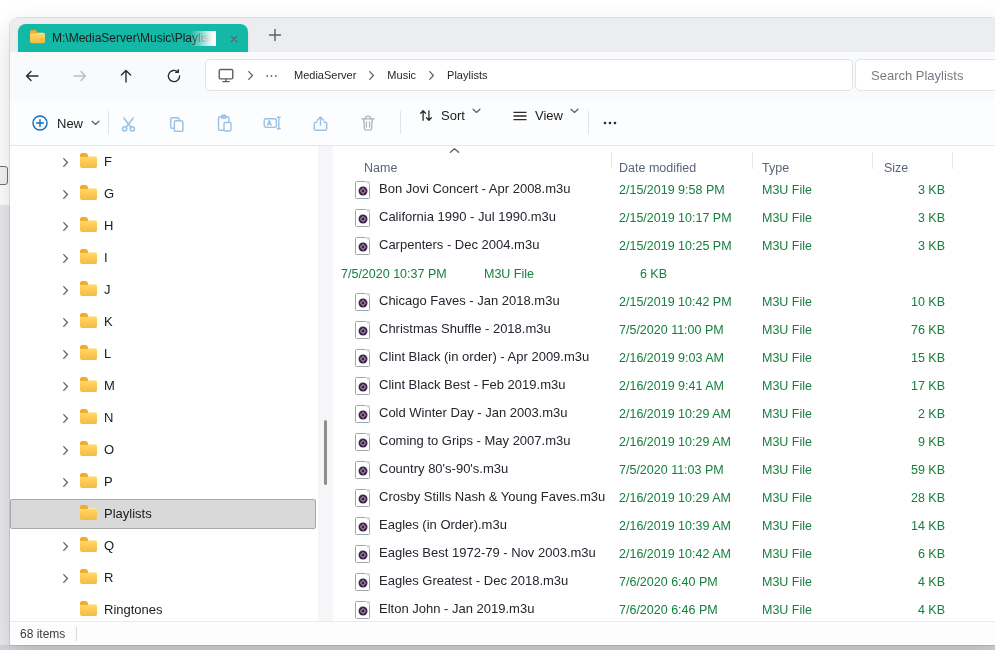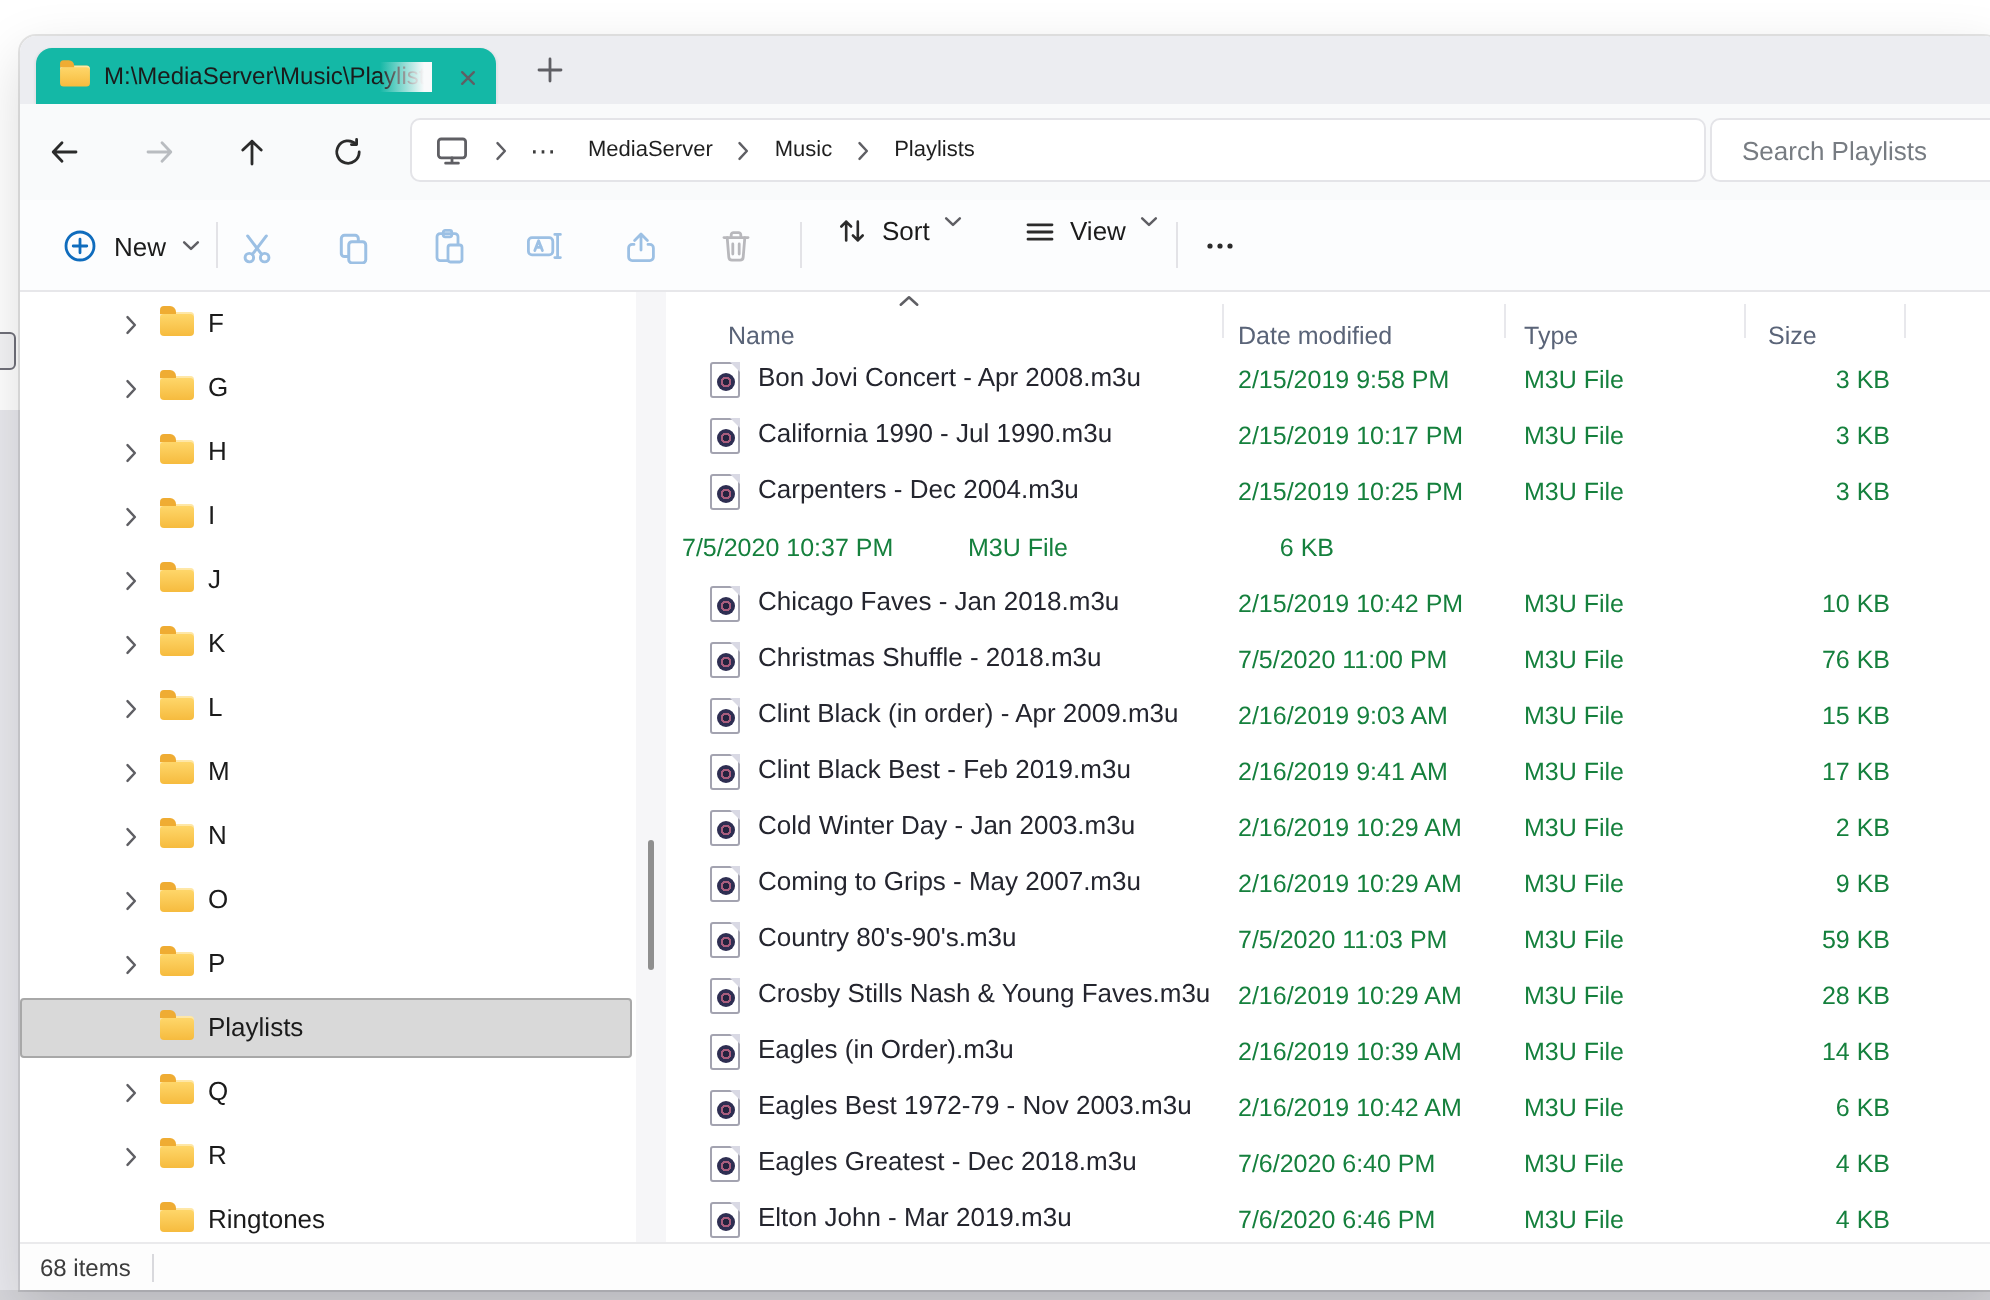--- a/index.html
+++ b/index.html
@@ -628,21 +628,21 @@
             </div>
             <div class="cell c-date">7/6/2020 6:40 PM</div>
             <div class="cell c-type">M3U File</div>
             <div class="cell c-size">4 KB</div>
             <div class="cell c-fill"></div>
           </div>
 
           <div class="frow">
             <div class="cell c-name">
               <span class="m3u"></span>
-              <span class="fname">Elton John - Mar 2019.m3u</span>
+              <span class="fname">Elton John - Jan 2019.m3u</span>
             </div>
             <div class="cell c-date">7/6/2020 6:46 PM</div>
             <div class="cell c-type">M3U File</div>
             <div class="cell c-size">4 KB</div>
             <div class="cell c-fill"></div>
           </div>
         </div>
     </div>
   </div>
 

